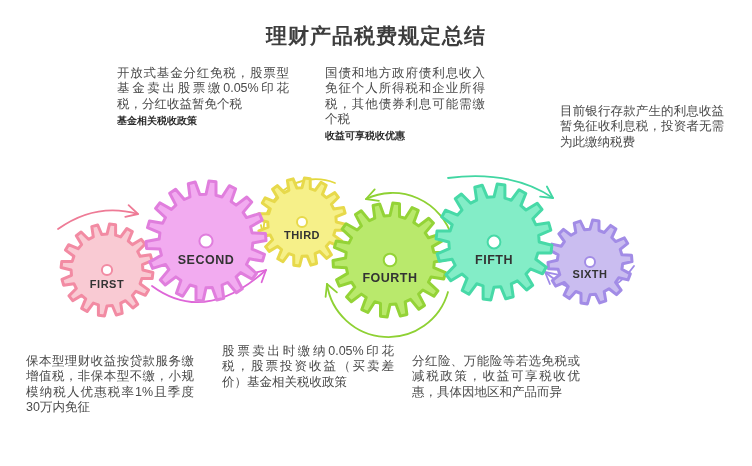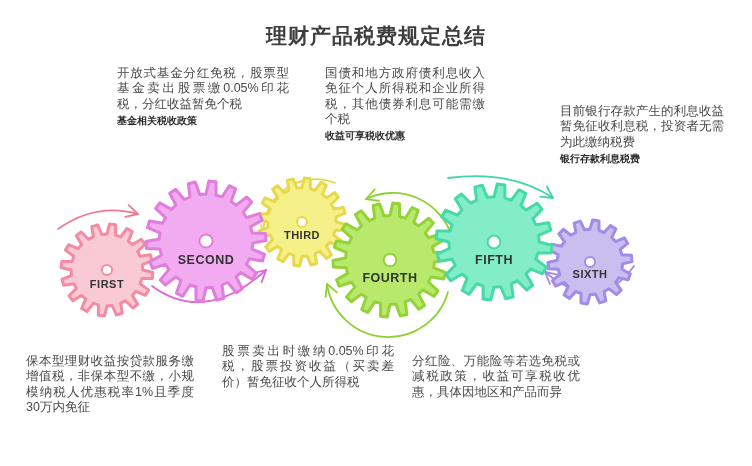--- a/index.html
+++ b/index.html
@@ -84,28 +84,27 @@
     <h2 class="heading">基金相关税收政策</h2>
   </div>
 
   <div class="note top" style="left:325px;top:66px;width:160px">
     <p class="body">国债和地方政府债利息收入免征个人所得税和企业所得税，其他债券利息可能需缴个税</p>
     <h2 class="heading">收益可享税收优惠</h2>
   </div>
 
   <div class="note top" style="left:560px;top:104px;width:164px">
     <p class="body">目前银行存款产生的利息收益暂免征收利息税，投资者无需为此缴纳税费</p>
-    <h2 class="heading">银行存款利息税费</h2>
   </div>
 
   <div class="note bottom" style="left:26px;top:354px;width:168px">
     <p class="body">保本型理财收益按贷款服务缴增值税，非保本型不缴，小规模纳税人优惠税率1%且季度30万内免征</p>
   </div>
 
   <div class="note bottom" style="left:222px;top:344px;width:172px">
-    <p class="body">股票卖出时缴纳0.05%印花税，股票投资收益（买卖差价）暂免征收个人所得税</p>
+    <p class="body">股票卖出时缴纳0.05%印花税，股票投资收益（买卖差价）基金相关税收政策</p>
   </div>
 
   <div class="note bottom" style="left:412px;top:354px;width:168px">
     <p class="body">分红险、万能险等若选免税或减税政策，收益可享税收优惠，具体因地区和产品而异</p>
   </div>
 
 </div>
 
 </body></html>

